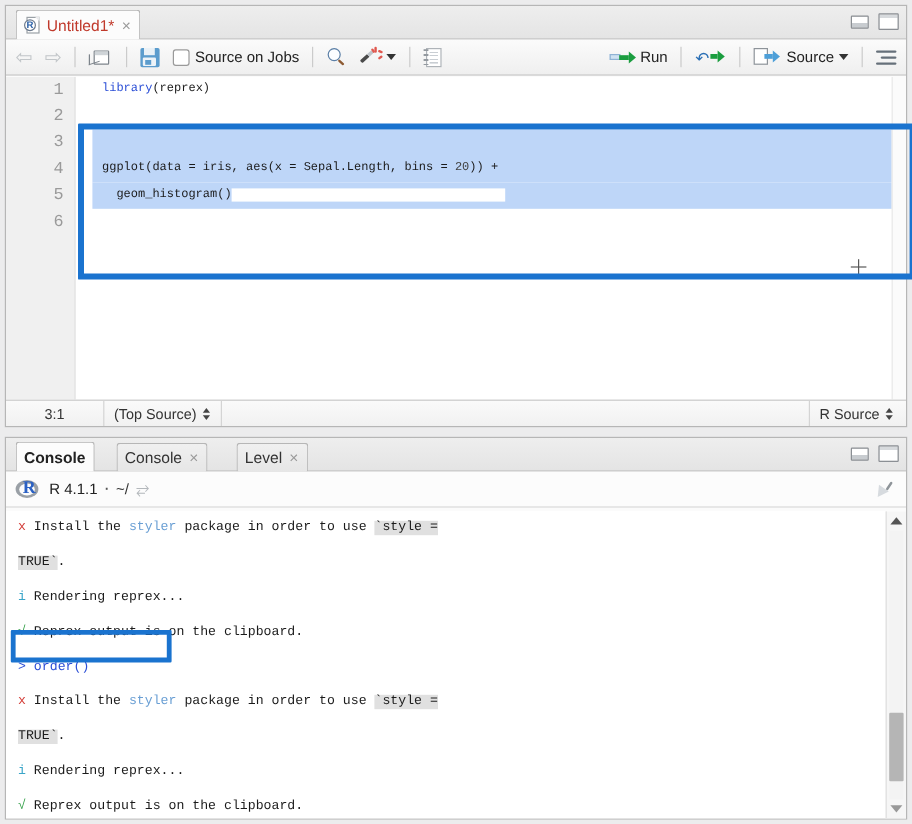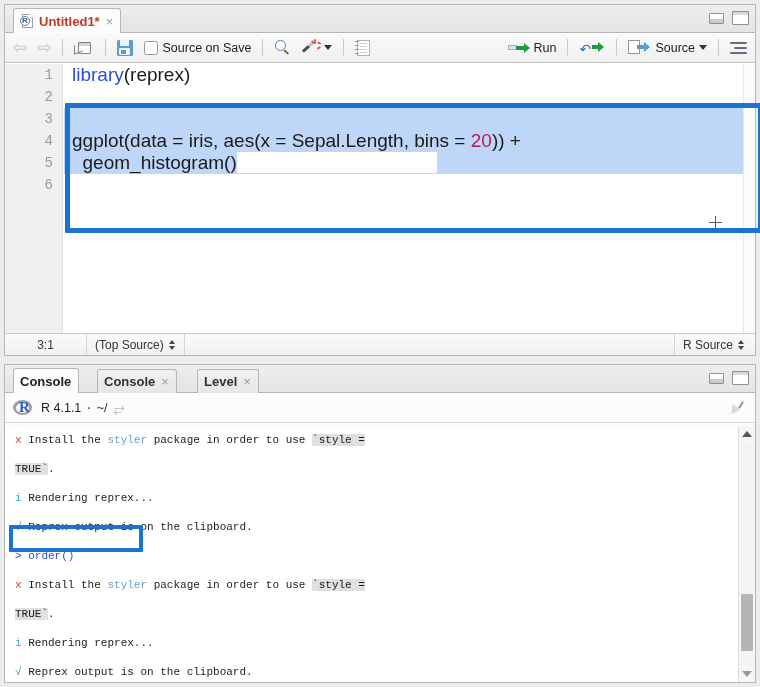--- a/index.html
+++ b/index.html
@@ -45,21 +45,21 @@
     border-radius: 3px 3px 0 0;
     box-sizing: border-box;
     font-size: 12.5px;
     color: #333;
     white-space: nowrap;
   }
   .tab.inactive {
     background: linear-gradient(#f0f0f0, #e6e6e6);
     top: 4px; height: 24px;
   }
-  .tab .tab-label { font-size: 13px; font-weight: bold; }
+  .tab .tab-label { font-size: 13px; }
   .tab .tab-label.modified { color: #c0392b; }
   .tab .tab-label.bold { font-weight: bold; color: #222; }
   .tab-close {
     margin-left: 6px;
     color: #9a9a9a;
     font-size: 13px;
     line-height: 1;
     font-family: "Liberation Sans", sans-serif;
   }
   .rdoc-icon {
@@ -278,32 +278,33 @@
     box-sizing: border-box;
   }
   .gutter .ln {
     height: 22px; line-height: 22px;
     text-align: right; padding-right: 9px;
     font-family: "Liberation Mono", monospace;
     font-size: 14px; color: #9a9a9a;
   }
   .code {
     position: absolute; left: 59px; top: 0; right: 0; bottom: 0;
-    font-family: Liberation Sans, sans-serif;
-    font-size: 19px;
+    font-family: Liberation Mono, monospace;
+    font-size: 10px;
+    padding-left: 13px;
   }
   .code .cl {
     height: 22px; line-height: 22px;
     white-space: pre;
     color: #1a1a1a;
     padding-left: 8px;
   }
   .code .cl.sel { background: #bed6f8; }
   .kw  { color: #2b4ed6; }
-  .num { color: #be185d; }
+  .num { color: #404040; }
   .selwhite { background: #ffffff; }
   .crosshair {
     position: absolute; left: 704px; top: 152px;
     width: 13px; height: 13px; color: #5a5a5a;
   }
   .crosshair:before, .crosshair:after {
     content:''; position:absolute; background:#5a5a5a;
   }
   .crosshair:before { left: 6px; top: 0; width: 1.4px; height: 13px; }
   .crosshair:after  { top: 6px; left: 0; height: 1.4px; width: 13px; }
@@ -497,21 +498,21 @@
       <span class="tb-sep"></span>
       <span class="tb-item">
         <span class="icon-save">
             <span class="body"></span>
             <span class="top"></span>
             <span class="bot"></span>
           </span>
       </span>
       <span class="tb-item">
         <span class="checkbox"></span>
-        <span class="tb-text">Source on Save</span>
+        <span class="tb-text">Source on Jobs</span>
       </span>
       <span class="tb-sep"></span>
       <span class="tb-item">
         <span class="icon-search">
             <span class="lens"></span>
             <span class="handle"></span>
           </span>
       </span>
       <span class="tb-item">
         <span class="icon-wand">

